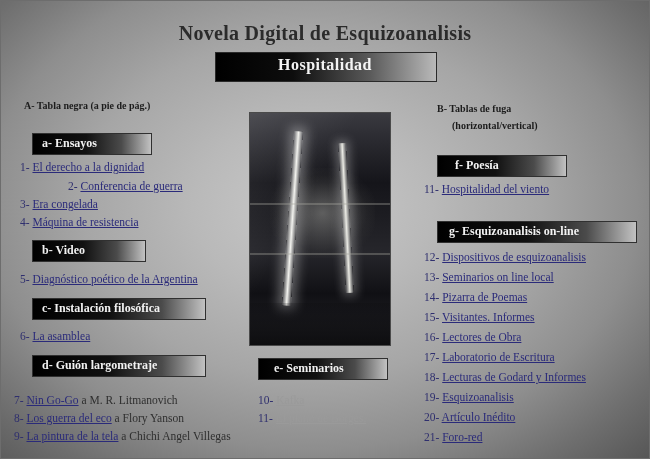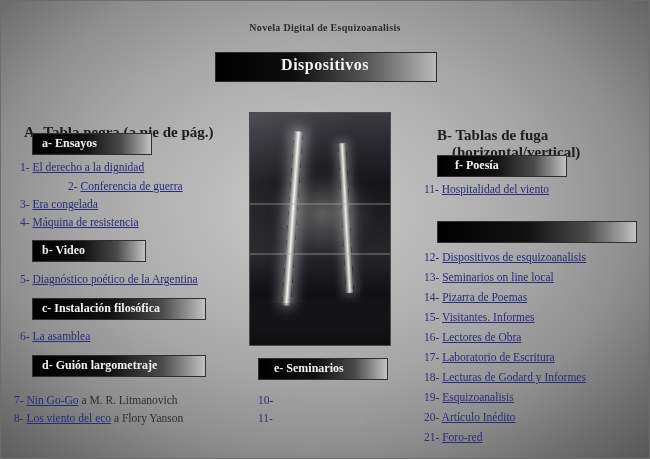--- a/index.html
+++ b/index.html
@@ -25,21 +25,21 @@
     pointer-events: none;
   }
 
   
   .main-title {
     position: absolute;
     top: 22px;
     left: 0;
     width: 650px;
     text-align: center;
-    font-size: 10px;
+    font-size: 20px;
     font-weight: bold;
     color: #2b2b2b;
     letter-spacing: 0.3px;
   }
 
   
   .pub-banner {
     position: absolute;
     top: 52px;
     left: 215px;
@@ -56,24 +56,23 @@
     text-align: center;
     font-size: 16px;
     font-weight: bold;
     color: #f4f4f4;
     letter-spacing: 0.5px;
   }
 
   
   .col-head {
     position: absolute;
-    font-size: 15px;
+    font-size: 10px;
     font-weight: bold;
     color: #1c1c1c;
-    margin-top: 24px;
   }
 
   
   .bar {
     position: absolute;
     height: 20px;
     background: linear-gradient(to right, #000000 0%, #111111 45%, #4b4b4b 75%, #c2c2c2 100%);
     border: 1px solid #303030;
   }
   .bar-label {
@@ -175,21 +174,21 @@
 </style>
 </head>
 <body>
 
 <div class="page">
   <div class="frame-border"></div>
 
   <div class="main-title">Novela Digital de Esquizoanalisis</div>
 
   <div class="pub-banner"></div>
-  <div class="pub-banner-label">Dispositivos</div>
+  <div class="pub-banner-label">Hospitalidad</div>
 
   <div class="col-head" style="left:24px; top:100px;">A- Tabla negra (a pie de pág.)</div>
   <div class="col-head" style="left:437px; top:103px;">B- Tablas de fuga</div>
   <div class="col-head" style="left:452px; top:120px;">(horizontal/vertical)</div>
 
   <div class="bar" style="left:32px; top:133px; width:118px;"></div>
   <div class="bar-label" style="left:32px; top:133px; width:118px;">a- Ensayos</div>
   <div class="item" style="left:20px; top:161px;"><span class="num">1-</span> <a>El derecho a la dignidad</a></div>
   <div class="item" style="left:20px; top:180px;margin-left:48px;"><span class="num">2-</span> <a>Conferencia de guerra</a></div>
   <div class="item" style="left:20px; top:198px;"><span class="num">3-</span> <a>Era congelada</a></div>
@@ -199,41 +198,43 @@
   <div class="bar-label" style="left:32px; top:240px; width:112px;">b- Video</div>
   <div class="item" style="left:20px; top:273px;"><span class="num">5-</span> <a>Diagnóstico poético de la Argentina</a></div>
 
   <div class="bar" style="left:32px; top:298px; width:172px;"></div>
   <div class="bar-label" style="left:32px; top:298px; width:168px;">c- Instalación filosófica</div>
   <div class="item" style="left:20px; top:330px;"><span class="num">6-</span> <a>La asamblea</a></div>
 
   <div class="bar" style="left:32px; top:355px; width:172px;"></div>
   <div class="bar-label" style="left:32px; top:355px; width:172px;">d- Guión largometraje</div>
   <div class="item" style="left:14px; top:394px;"><span class="num">7-</span> <a>Nin Go-Go</a> <span class="plain">a M. R. Litmanovich</span></div>
-  <div class="item" style="left:14px; top:412px;"><span class="num">8-</span> <a>Los viento del eco</a> <span class="plain">a Flory Yanson</span></div>
+  <div class="item" style="left:14px; top:412px;"><span class="num">8-</span> <a>Los guerra del eco</a> <span class="plain">a Flory Yanson</span></div>
+  <div class="item" style="left:14px; top:430px;"><span class="num">9-</span> <a>La pintura de la tela</a> <span class="plain">a Chichi Angel Villegas</span></div>
 
   <div class="photo">
     <div class="glow"></div>
     <div class="tube1"></div>
     <div class="tube2"></div>
     <div class="shelf" style="top:90px;"></div>
     <div class="shelf" style="top:140px;"></div>
     <div class="darkbase"></div>
   </div>
 
   <div class="bar" style="left:258px; top:358px; width:128px;"></div>
   <div class="bar-label" style="left:258px; top:358px; width:128px; padding-left:16px;">e- Seminarios</div>
   <div class="item light seminars" style="left:258px; top:394px;"><span class="num">10-</span> <a>Kafka</a></div>
   <div class="item light seminars" style="left:258px; top:412px;"><span class="num">11-</span> <a>El plano de Borges.</a></div>
 
   <div class="bar" style="left:437px; top:155px; width:128px;"></div>
   <div class="bar-label" style="left:437px; top:155px; width:109px; padding-left:18px;">f- Poesía</div>
   <div class="item" style="left:424px; top:183px;"><span class="num">11-</span> <a>Hospitalidad del viento</a></div>
 
   <div class="bar" style="left:437px; top:221px; width:198px;"></div>
+  <div class="bar-label" style="left:437px; top:221px; width:198px; padding-left:12px;">g- Esquizoanalisis on-line</div>
 
   <div class="item" style="left:424px; top:251px;"><span class="num">12-</span> <a>Dispositivos de esquizoanalisis</a></div>
   <div class="item" style="left:424px; top:271px;"><span class="num">13-</span> <a>Seminarios on line local</a></div>
   <div class="item" style="left:424px; top:291px;"><span class="num">14-</span> <a>Pizarra de Poemas</a></div>
   <div class="item" style="left:424px; top:311px;"><span class="num">15-</span> <a>Visitantes. Informes</a></div>
   <div class="item" style="left:424px; top:331px;"><span class="num">16-</span> <a>Lectores de Obra</a></div>
   <div class="item" style="left:424px; top:351px;"><span class="num">17-</span> <a>Laboratorio de Escritura</a></div>
   <div class="item" style="left:424px; top:371px;"><span class="num">18-</span> <a>Lecturas de Godard y Informes</a></div>
   <div class="item" style="left:424px; top:391px;"><span class="num">19-</span> <a>Esquizoanalisis</a></div>
   <div class="item" style="left:424px; top:411px;"><span class="num">20-</span> <a>Artículo Inédito</a></div>

